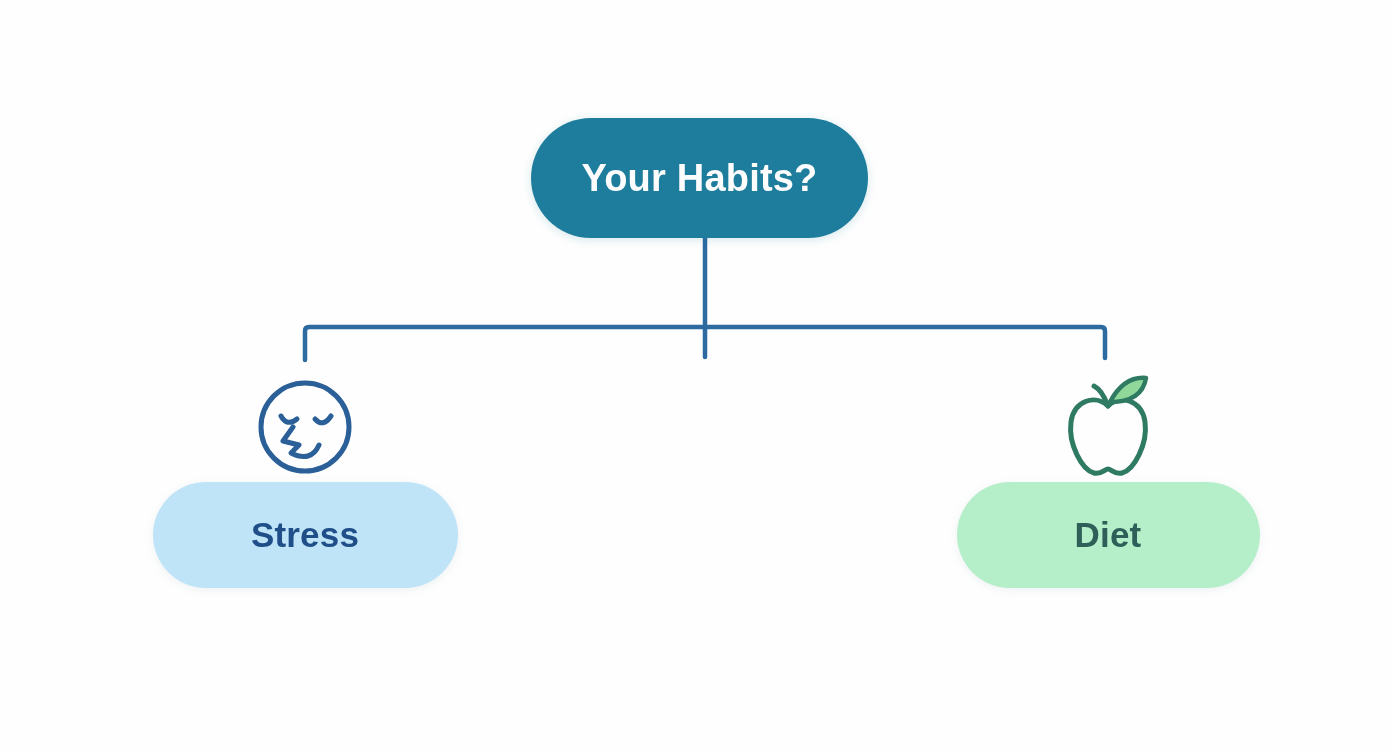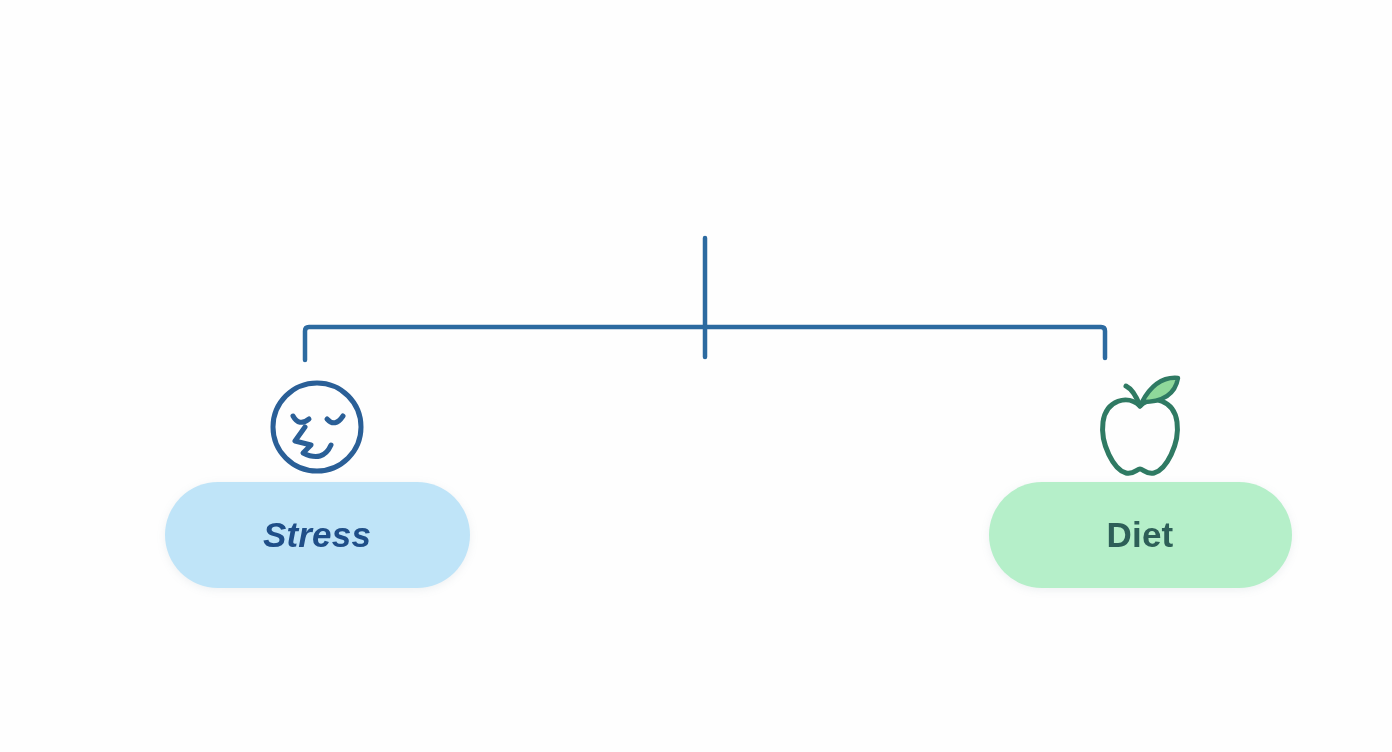--- a/index.html
+++ b/index.html
@@ -72,23 +72,23 @@
     justify-content: center;
     box-shadow: 0 2px 9px rgba(120,150,160,0.13);
   }
   .branch-label {
     font-size: 35px;
     font-weight: bold;
     white-space: nowrap;
     letter-spacing: 0.2px;
   }
   
-  #branch-stress       { left: 157px; font-style: italic; }
+  #branch-stress       { left: 145px; }
   #branch-expressions  { left: 547px; }
-  #branch-diet         { left: 980px; justify-content: space-between; }
+  #branch-diet         { left: 948px; justify-content: space-between; }
 
   #pill-stress      { width: 305px; background: #bfe4f8; }
   #pill-expressions { width: 318px; background: #a7e9e9; }
   #pill-diet        { width: 303px; background: #b5efc9; }
 
   #label-stress      { color: #1f4e88; }
   #label-expressions { color: #19697f; }
   #label-diet        { color: #2e5f58; }
 </style>
 </head>
@@ -100,20 +100,23 @@
     <g fill="none" stroke="#2c6aa0" stroke-width="4.5" stroke-linecap="round" stroke-linejoin="round">
 
       <path d="M 705 238 L 705 357"></path>
 
       <path d="M 705 327 L 309 327 Q 305 327 305 331 L 305 360"></path>
 
       <path d="M 705 327 L 1101 327 Q 1105 327 1105 331 L 1105 358"></path>
     </g>
   </svg>
 
+  <div class="root-node">
+    <span class="root-label">Your Habits?</span>
+  </div>
 
   <div class="branch" id="branch-stress">
     <div class="branch-icon">
       <svg width="104" height="104" viewBox="0 0 104 104" aria-hidden="true">
         <circle cx="52" cy="52" r="44" fill="none" stroke="#2a5f97" stroke-width="5"></circle>
         <path d="M 28 41 Q 34 52 44 44" fill="none" stroke="#2a5f97" stroke-width="5" stroke-linecap="round"></path>
         <path d="M 62 44 Q 70 53 78 41" fill="none" stroke="#2a5f97" stroke-width="5" stroke-linecap="round"></path>
         <path d="M 40 52 L 30 66 L 46 70 L 38 78 Q 58 88 66 70" fill="none" stroke="#2a5f97" stroke-width="5" stroke-linecap="round" stroke-linejoin="round"></path>
       </svg>
     </div>

